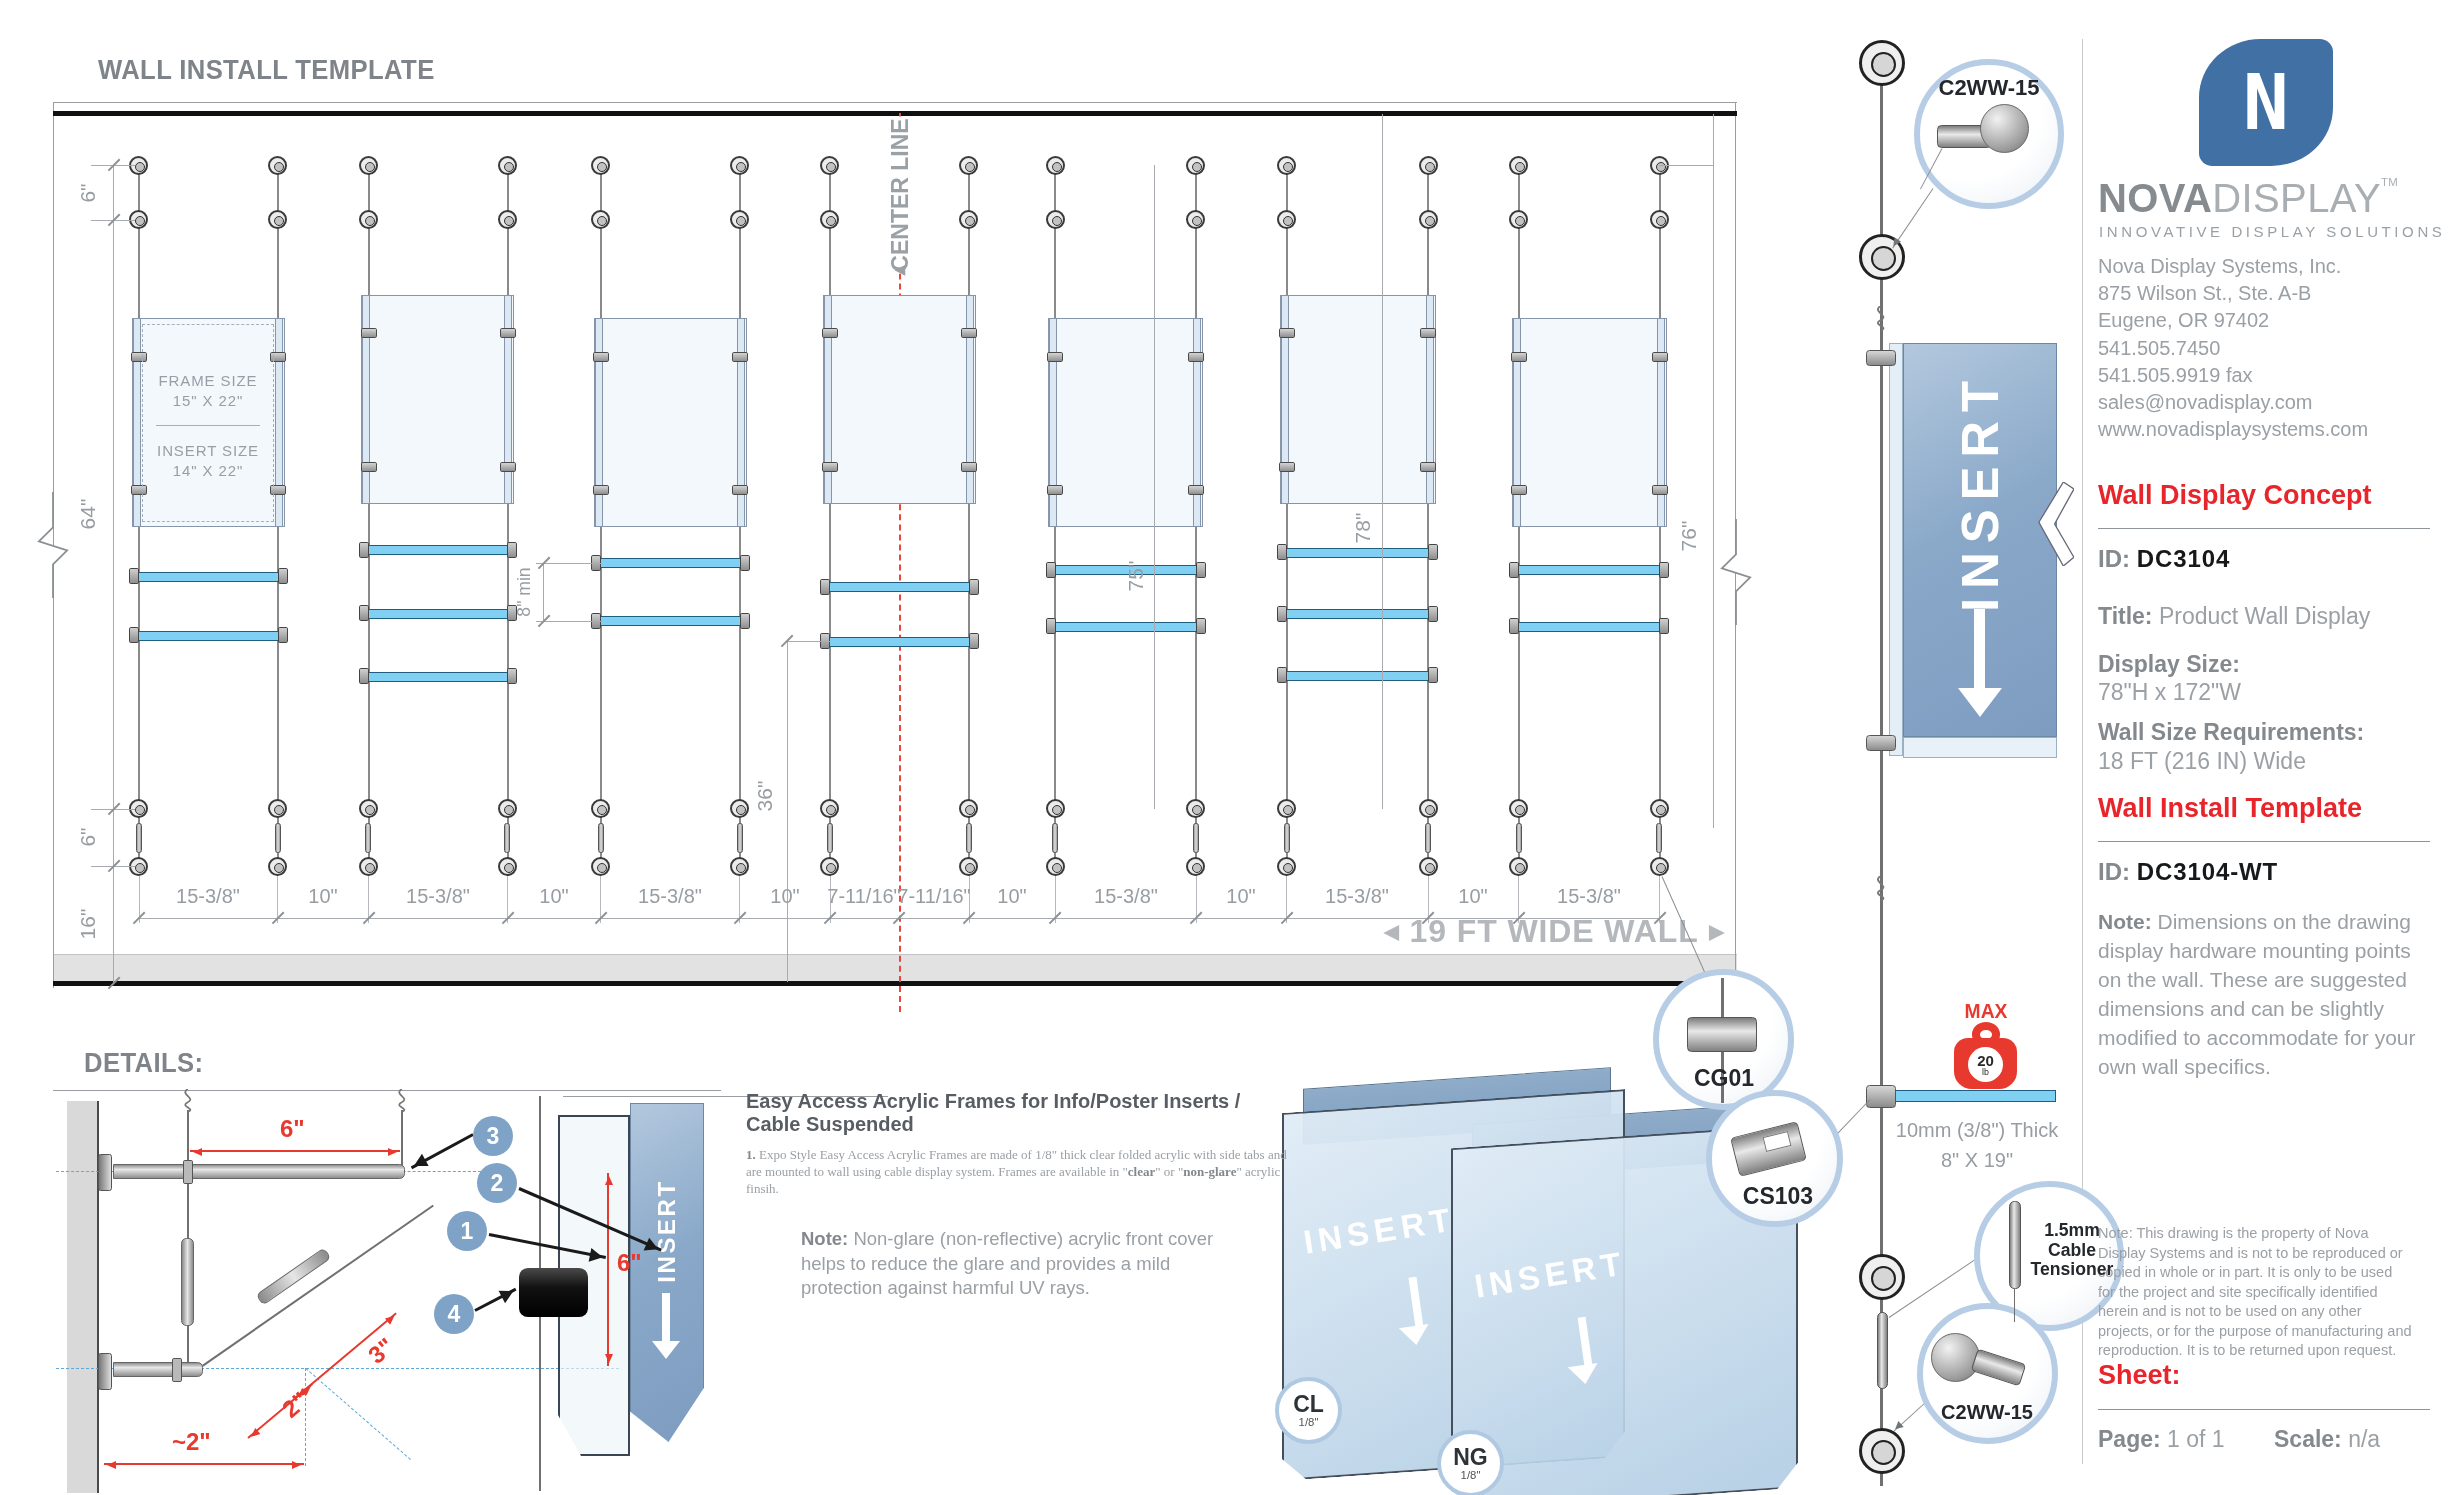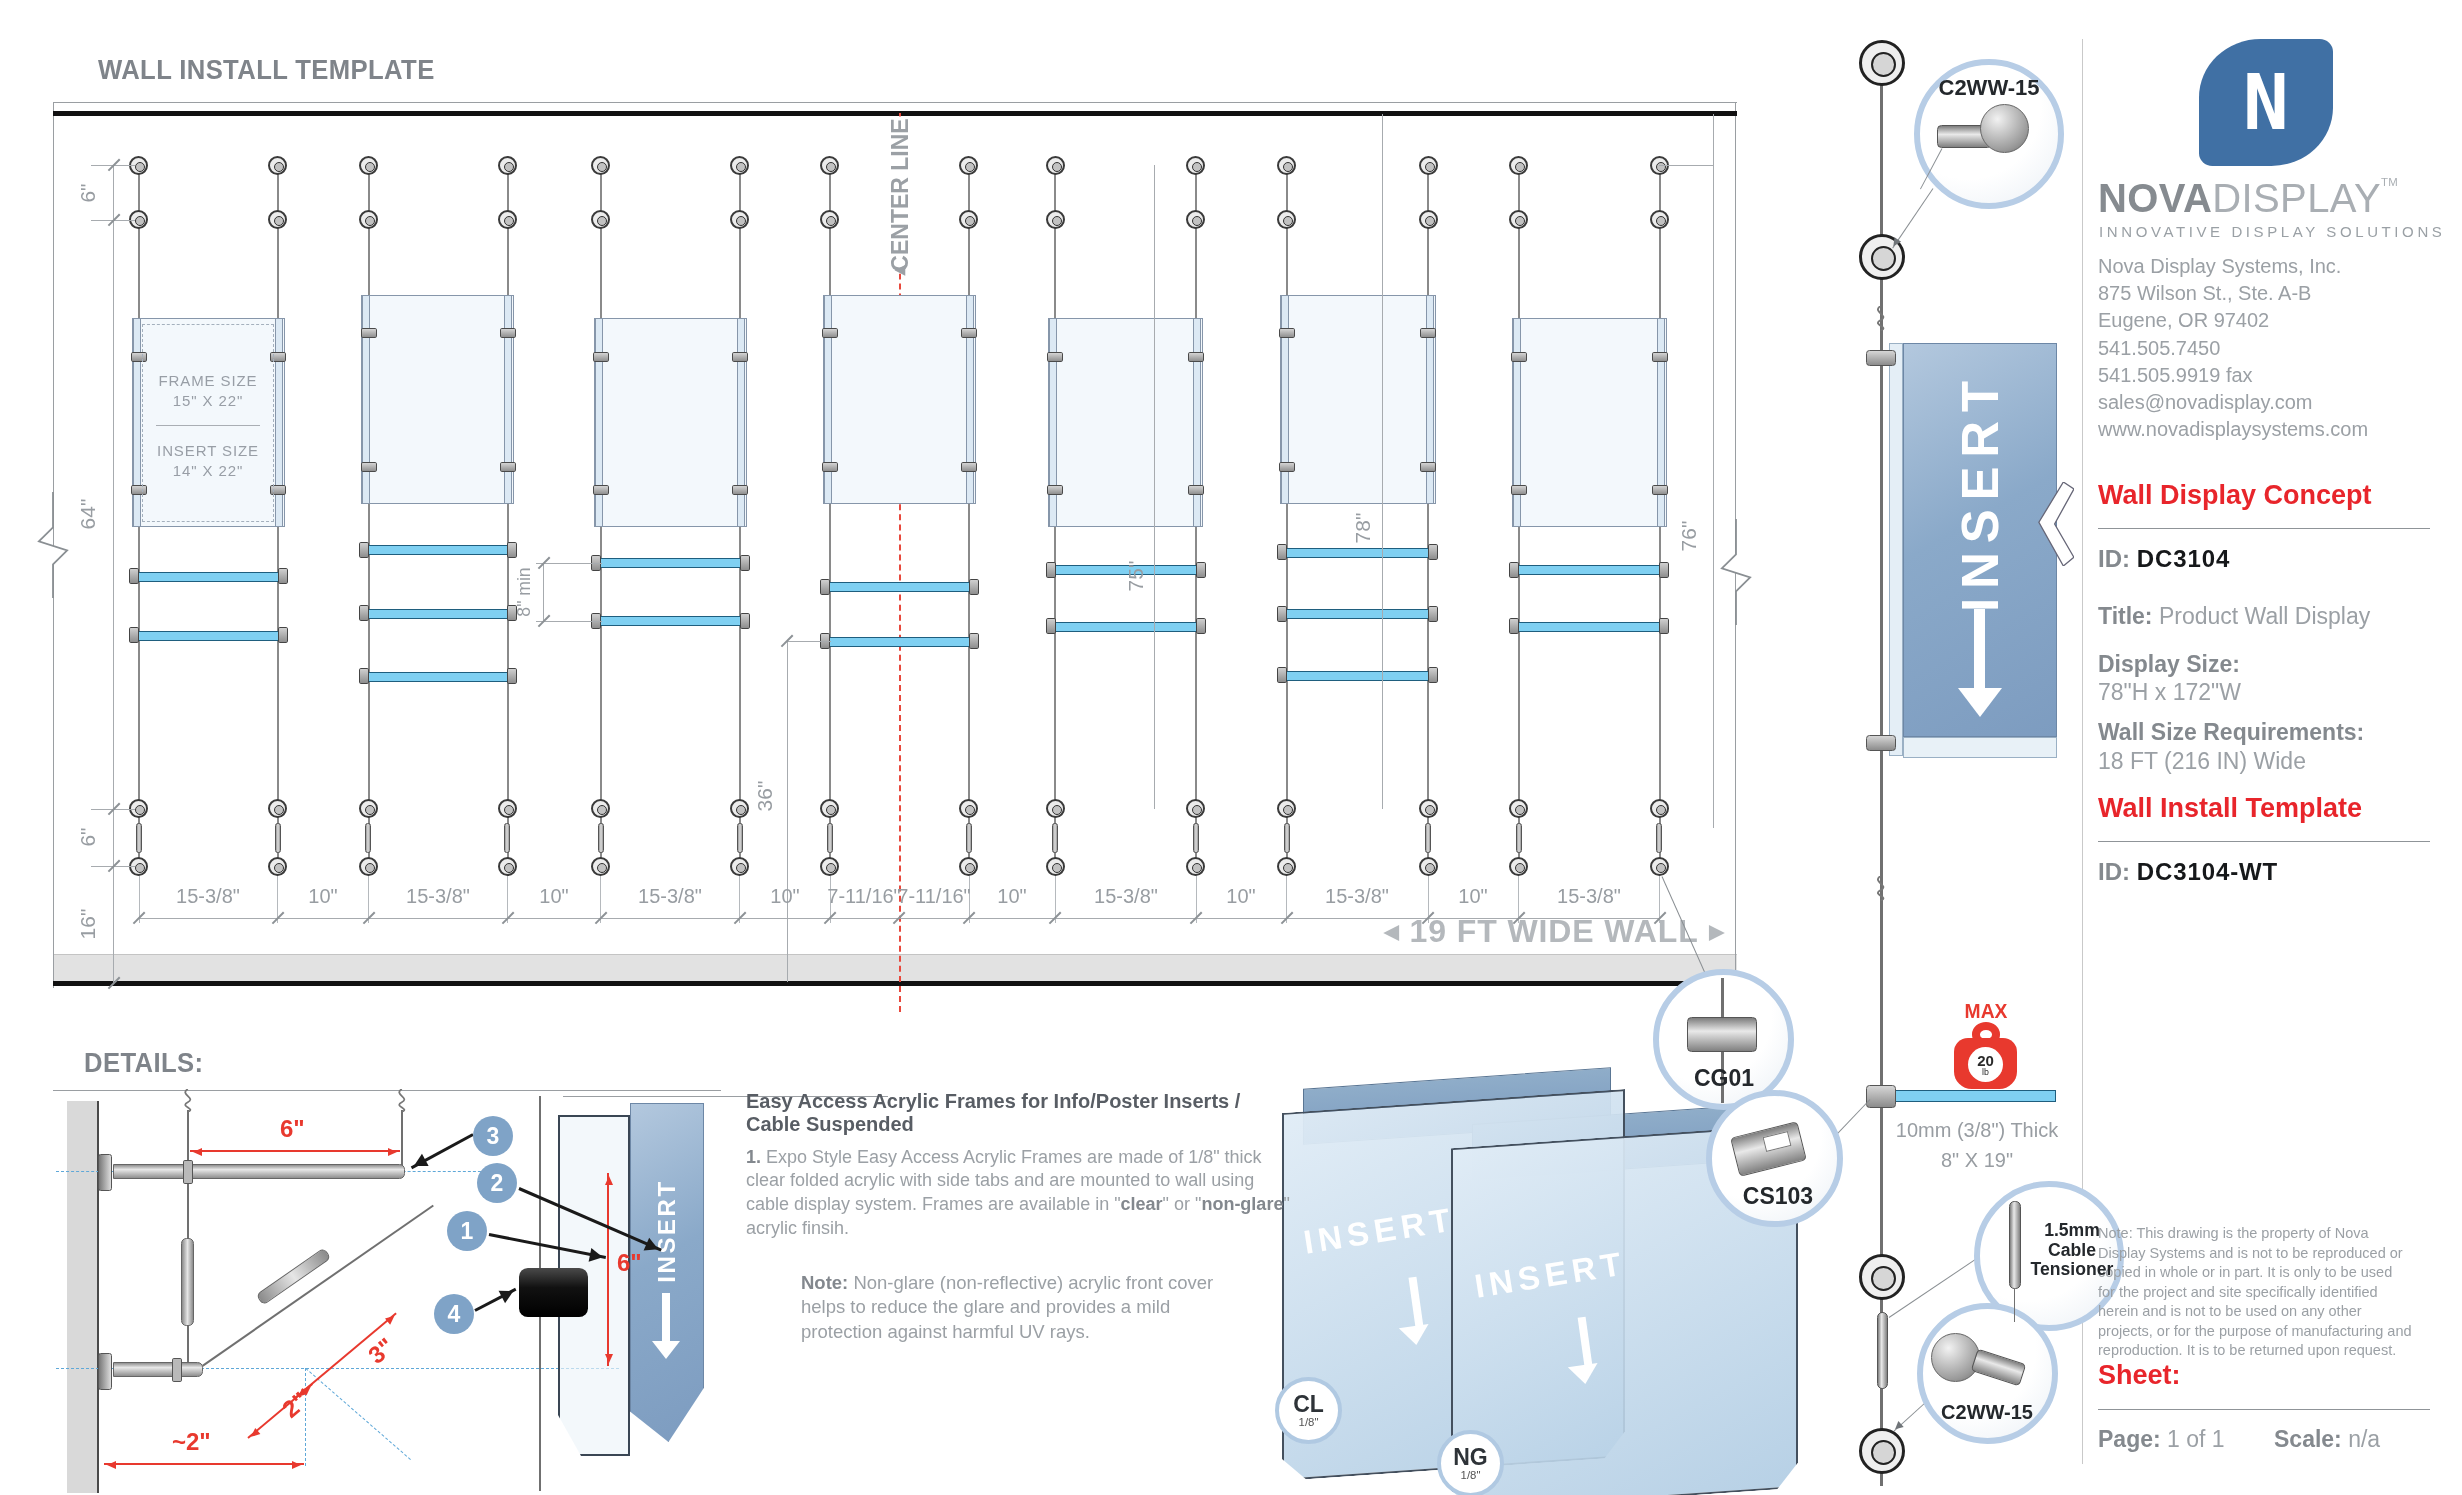--- a/index.html
+++ b/index.html
@@ -122,21 +122,21 @@
   .kb-disc{position:absolute;background:#fff;border-radius:50%;z-index:6;display:flex;flex-direction:column;
            align-items:center;justify-content:center;}
   .kb-disc .v{font-size:15px;font-weight:bold;color:#2a2a2a;line-height:1;}
   .kb-disc .u{font-size:8.8px;color:#2a2a2a;line-height:1;}
   .maxlbl{position:absolute;color:#e8392e;font-weight:bold;font-size:19.3px;transform:translate(-50%,0);z-index:5;}
   .blkcyl{position:absolute;background:linear-gradient(#4a4a4a,#111 40%,#000);border-radius:8.8px;z-index:4;}
 
   
   #notes{position:absolute;left:746px;top:1090px;width:545px;z-index:5;}
   #notes .nh{font-size:20px;font-weight:bold;color:#585d64;margin-bottom:8.8px;}
-  #notes .ni{font-size:18px;color:#9ba0a5;line-height:1.32;margin:9.7px 0;}
+  #notes .ni{font-size:13px;color:#9ba0a5;line-height:1.32;margin:9.7px 0;font-family:Liberation Serif, serif;}
   #notes .ni b, #notes .nn b{color:#83888e;}
   #notes .nn{font-size:18.5px;color:#9ba0a5;line-height:1.32;margin-top:30px;padding-left:55px;width:492px;}
 
   
   .sb{position:absolute;z-index:6;}
   .divider{position:absolute;background:#c9c9c9;z-index:5;}
   .logo{position:absolute;left:2199px;top:39px;width:134px;height:127px;background:#4070a4;
         border-radius:46% 10% 46% 10%;display:flex;align-items:center;justify-content:center;z-index:6;}
   .logo .n{color:#fff;font-size:76px;font-weight:bold;font-family:"DejaVu Sans Mono",monospace;}
   .brand{font-size:40px;letter-spacing:0.4px;white-space:nowrap;}
@@ -639,20 +639,21 @@
   <div class="sb fieldrow sb-label" style="left:2098px;top:651px;">Display Size:</div>
   <div class="sb fieldrow sb-val" style="left:2098px;top:679px;">78"H x 172"W</div>
   <div class="sb fieldrow sb-label" style="left:2098px;top:719px;">Wall Size Requirements:</div>
   <div class="sb fieldrow sb-val" style="left:2098px;top:748px;">18 FT (216 IN) Wide</div>
   <div class="sb redh" style="left:2098px;top:793px;">Wall Install Template</div>
   <div class="sb-hr" style="left:2098px;top:841px;width:332px;"></div>
   <div class="sb idrow" style="left:2098px;top:858px;">
     <span class="sb-label">ID:</span>
     <span class="sb-dark">DC3104-WT</span>
   </div>
+  <div class="sb sb-note" style="left:2098px;top:908px;width:338px;"><span></span><b>Note:</b><span> Dimensions on the drawing display hardware mounting points on the wall. These are suggested dimensions and can be slightly modified to accommodate for your own wall specifics.</span></div>
   <div class="sb fineprint" style="left:2098px;top:1224px;width:315px;">Note: This drawing is the property of Nova Display Systems and is not to be reproduced or copied in whole or in part. It is only to be used for the project and site specifically identified herein and is not to be used on any other projects, or for the purpose of manufacturing and reproduction. It is to be returned upon request.</div>
   <div class="sb redh" style="left:2098px;top:1360px;">Sheet:</div>
   <div class="sb-hr" style="left:2098px;top:1409px;width:332px;"></div>
   <div class="sb fieldrow" style="left:2098px;top:1426px;">
     <span class="sb-label">Page:</span>
     <span class="sb-val">1 of 1</span>
   </div>
   <div class="sb fieldrow" style="left:2274px;top:1426px;">
     <span class="sb-label">Scale:</span>
     <span class="sb-val">n/a</span>

